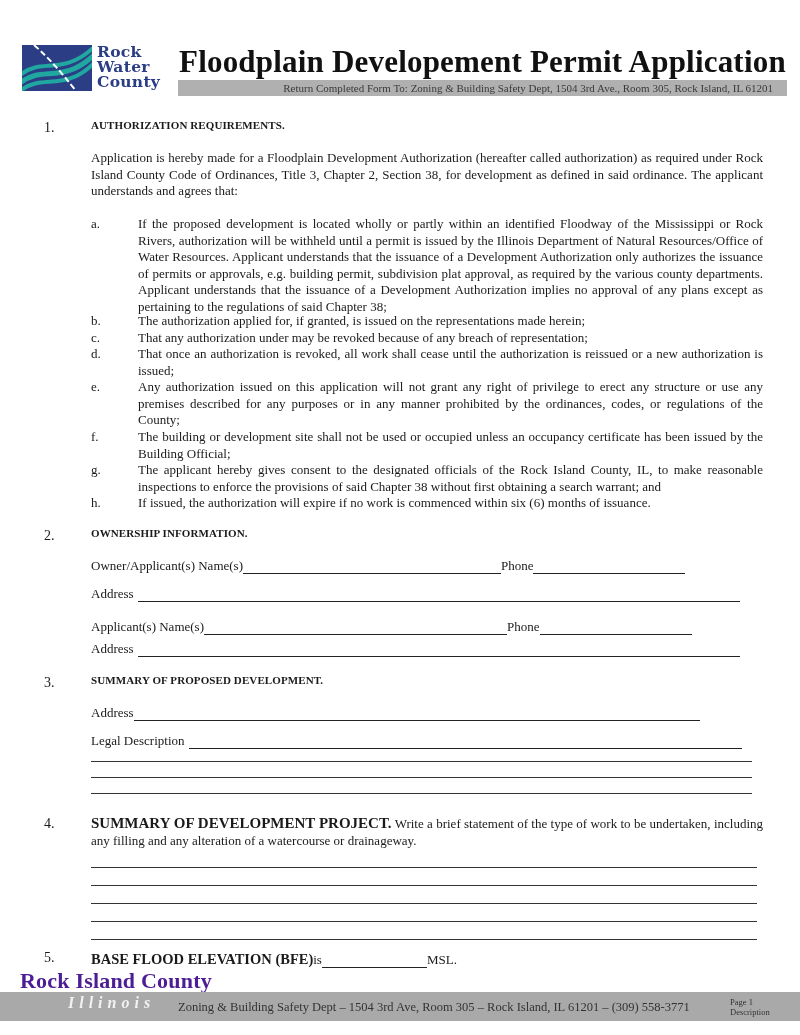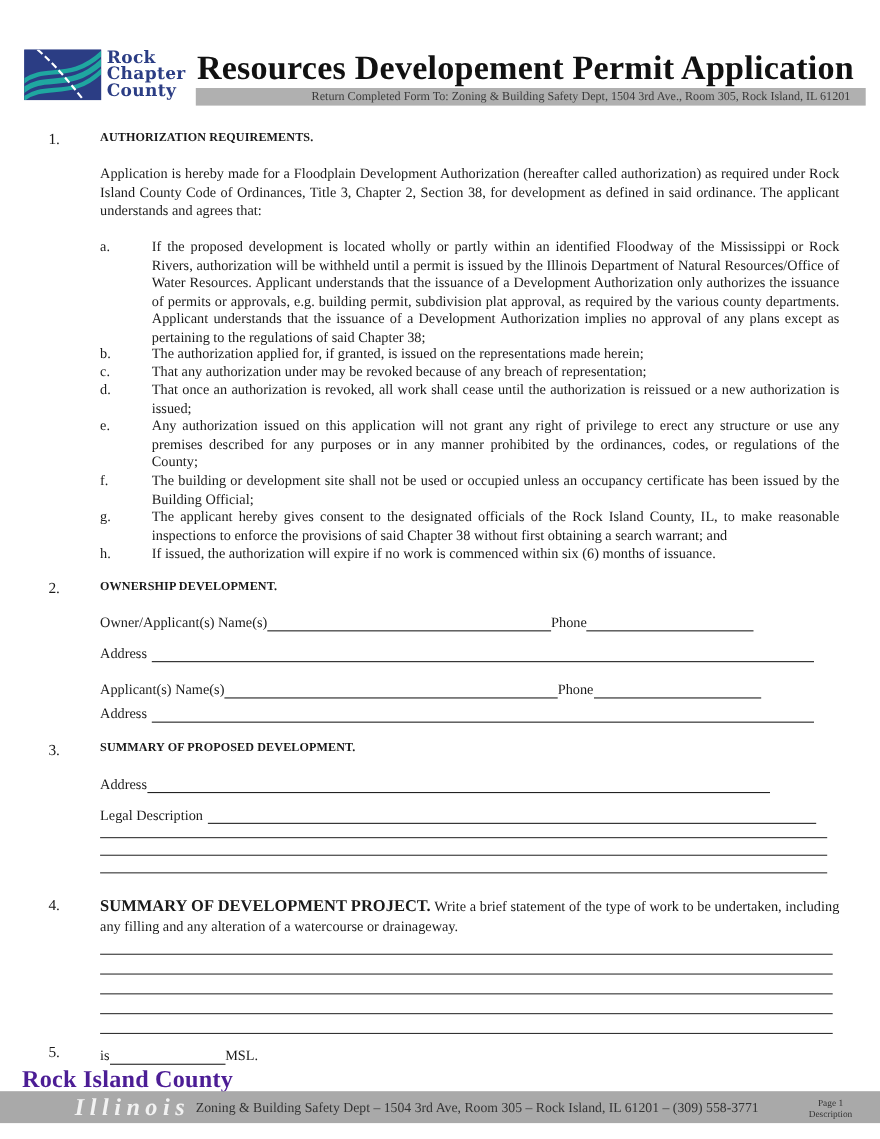--- a/index.html
+++ b/index.html
@@ -21,42 +21,42 @@
   .item .letter { position: absolute; left: 0; top: 0; }
   .item .text { margin-left: 47px; text-align: justify; display: block; }
 
   .field { position: absolute; left: 91px; font-size: 13px; white-space: nowrap; display: flex; align-items: flex-end; height: 16px; justify-content: flex-end; }
   .blank { display: inline-block; border-bottom: 1px solid #222; height: 13px; }
   .line { position: absolute; left: 91px; border-bottom: 1px solid #333; height: 1px; }
 
   
   .footer-county { position: absolute; left: 20px; top: 968px; font-size: 22px; font-weight: bold; color: #4c1d95; letter-spacing: 0.2px; }
   .footer-bar { position: absolute; left: 0; top: 992px; width: 800px; height: 29px; background: #a9a9a9; }
-  .footer-illinois { position: absolute; left: 68px; top: 994px; font-size: 22px; font-style: italic; font-weight: bold; color: #f2f2f2; letter-spacing: 5px; }
+  .footer-illinois { position: absolute; left: 68px; top: 994px; font-size: 16px; font-style: italic; font-weight: bold; color: #f2f2f2; letter-spacing: 5px; }
   .footer-addr { position: absolute; left: 178px; top: 1000px; font-size: 12.5px; color: #333; white-space: nowrap; }
-  .footer-page { position: absolute; left: 730px; top: 997px; width: 50px; font-size: 8.5px; color: #333; text-align: center; line-height: 10px; }
+  .footer-page { position: absolute; left: 730px; top: 997px; width: 50px; font-size: 8.5px; color: #333; text-align: left; line-height: 10px; }
 </style>
 </head>
 <body>
 
 <div class="logo">
   <svg width="70" height="46" viewBox="0 0 70 46">
     <rect width="70" height="46" fill="#2b3d84"></rect>
     <path d="M-2 38 C 20 20, 40 40, 72 10" stroke="#1fa7a0" stroke-width="5" fill="none"></path>
     <path d="M-2 30 C 20 12, 40 32, 72 2" stroke="#1fa7a0" stroke-width="4" fill="none"></path>
     <path d="M-2 46 C 20 28, 42 48, 72 18" stroke="#1fa7a0" stroke-width="4" fill="none"></path>
     <path d="M12 0 C 28 14, 38 26, 54 46" stroke="#ffffff" stroke-width="2" fill="none" stroke-dasharray="6 3"></path>
   </svg>
 </div>
 <div class="logo-text">
   <div>Rock</div>
-  <div>Chapter</div>
+  <div>Water</div>
   <div>County</div>
 </div>
-<div class="title">Resources Developement Permit Application</div>
+<div class="title">Floodplain Developement Permit Application</div>
 <div class="return-bar">Return Completed Form To: Zoning &amp; Building Safety Dept, 1504 3rd Ave., Room 305, Rock Island, IL 61201</div>
 
 <div class="sec-num" style="top:120px;">1.</div>
 <div class="sec-head" style="top:119px;">AUTHORIZATION REQUIREMENTS.</div>
 <div class="para" style="top:150px;">Application is hereby made for a Floodplain Development Authorization (hereafter called authorization) as required under Rock Island County Code of Ordinances, Title 3, Chapter 2, Section 38, for development as defined in said ordinance. The applicant understands and agrees that:</div>
 
 <div class="item" style="top:216px;">
   <span class="letter">a.</span>
   <span class="text">If the proposed development is located wholly or partly within an identified Floodway of the Mississippi or Rock Rivers, authorization will be withheld until a permit is issued by the Illinois Department of Natural Resources/Office of Water Resources. Applicant understands that the issuance of a Development Authorization only authorizes the issuance of permits or approvals, e.g. building permit, subdivision plat approval, as required by the various county departments. Applicant understands that the issuance of a Development Authorization implies no approval of any plans except as pertaining to the regulations of said Chapter 38;</span>
 </div>
@@ -83,21 +83,21 @@
 <div class="item" style="top:462px;">
   <span class="letter">g.</span>
   <span class="text">The applicant hereby gives consent to the designated officials of the Rock Island County, IL, to make reasonable inspections to enforce the provisions of said Chapter 38 without first obtaining a search warrant; and</span>
 </div>
 <div class="item" style="top:495px;">
   <span class="letter">h.</span>
   <span class="text">If issued, the authorization will expire if no work is commenced within six (6) months of issuance.</span>
 </div>
 
 <div class="sec-num" style="top:528px;">2.</div>
-<div class="sec-head" style="top:527px;">OWNERSHIP DEVELOPMENT.</div>
+<div class="sec-head" style="top:527px;">OWNERSHIP INFORMATION.</div>
 
 <div class="field" style="top:558px;">
   <span>Owner/Applicant(s) Name(s)</span>
   <span class="blank" style="width:258px;"></span>
   <span>Phone</span>
   <span class="blank" style="width:152px;"></span>
 </div>
 <div class="field" style="top:586px;">
   <span>Address</span>
   <span style="width:4px;display:inline-block;"></span>
@@ -136,20 +136,21 @@
   <span style="font-weight:bold; font-size:15px;">SUMMARY OF DEVELOPMENT PROJECT.</span><span> Write a brief statement of the type of work to be undertaken, including any filling and any alteration of a watercourse or drainageway.</span>
 </div>
 <div class="line" style="top:867px; width:666px;"></div>
 <div class="line" style="top:885px; width:666px;"></div>
 <div class="line" style="top:903px; width:666px;"></div>
 <div class="line" style="top:921px; width:666px;"></div>
 <div class="line" style="top:939px; width:666px;"></div>
 
 <div class="sec-num" style="top:950px;">5.</div>
 <div class="field" style="top:950px; height:18px;">
+  <span style="font-weight:bold; font-size:14.5px;">BASE FLOOD ELEVATION (BFE)</span>
   <span> is</span>
   <span class="blank" style="width:105px;"></span>
   <span>MSL.</span>
 </div>
 
 <div class="footer-county">Rock Island County</div>
 <div class="footer-bar"></div>
 <div class="footer-illinois">Illinois</div>
 <div class="footer-addr">Zoning &amp; Building Safety Dept – 1504 3rd Ave, Room 305 – Rock Island, IL 61201 – (309) 558-3771</div>
 <div class="footer-page">

